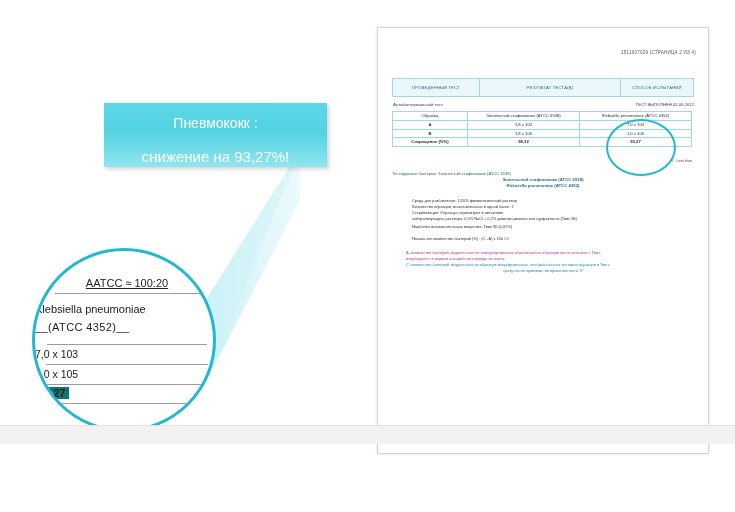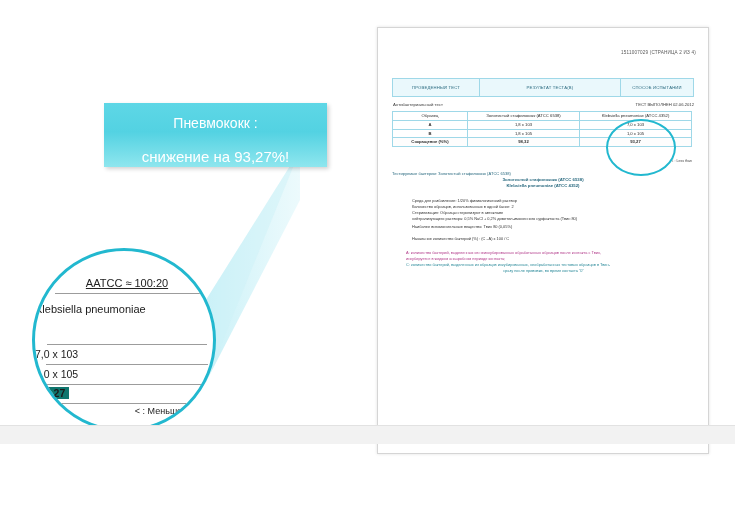--- a/index.html
+++ b/index.html
@@ -361,24 +361,24 @@
 
   <div class="callout">
     <div class="callout-l1">Пневмококк :</div>
     <div class="callout-l2">снижение на 93,27%!</div>
   </div>
 
   <div class="mag">
     <div class="mag-top">AATCC ≈ 100:20</div>
     <div class="mag-rule mag-l1"></div>
     <div class="mag-row mag-r1">Klebsiella pneumoniae</div>
+    <div class="mag-row mag-r2">__(ATCC 4352)__</div>
     <div class="mag-rule mag-l2"></div>
     <div class="mag-row mag-r3">7,0 x 103</div>
     <div class="mag-rule mag-l3"></div>
     <div class="mag-row mag-r4">1,0 x 105</div>
     <div class="mag-rule mag-l4"></div>
     <div class="mag-row mag-r5"><span>93.27</span></div>
     <div class="mag-rule mag-l5"></div>
-    <div class="mag-row mag-r6">&lt; : Меньше, чем</div>
   </div>
 
   <div class="bottom-band"></div>
 </div>
 
 </body></html>

